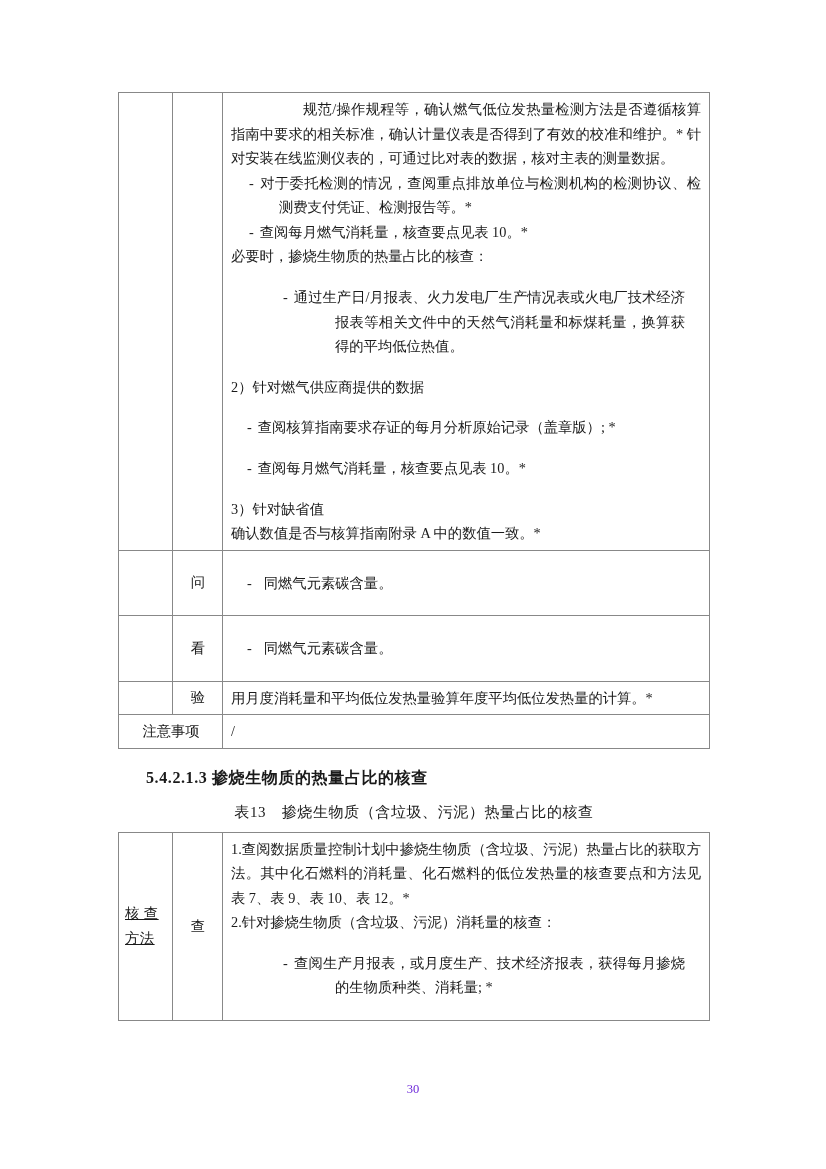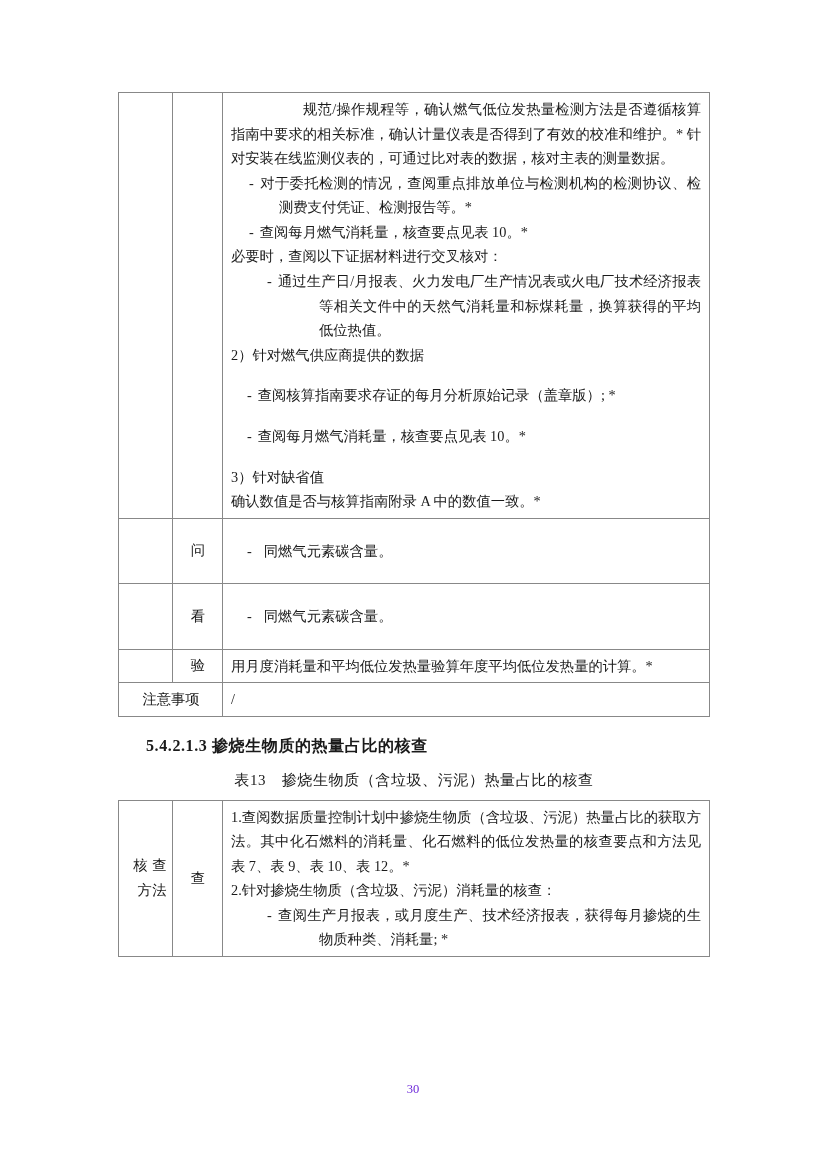--- a/index.html
+++ b/index.html
@@ -56,40 +56,41 @@
     font-size: 14.3px;
   }
   .label-bold {
     font-weight: bold;
     text-align: left;
     letter-spacing: 0.4px;
     line-height: 1.7;
     padding-left: 6px !important;
   }
   .label-spread {
-    text-align: right;
+    text-align: left;
     letter-spacing: 0.5px;
     line-height: 1.75;
+    text-decoration: underline;
   }
 
   
   .p {
     margin: 0;
     text-align: justify;
     text-justify: inter-ideograph;
   }
   .dash-item {
     margin: 0;
     padding-left: 48px;
     text-indent: -30px;
     text-align: justify;
     text-justify: inter-ideograph;
   }
   .dash-item2 {
-    margin: 0;
+    margin: 16px;
     padding-left: 88px;
     text-indent: -52px;
     text-align: justify;
     text-justify: inter-ideograph;
   }
   .dash-item-flat {
     margin: 16px;
     padding-left: 26px;
     text-indent: -26px;
     text-align: justify;
@@ -155,21 +156,21 @@
           <col>
       </colgroup>
       <tbody>
         <tr>
           <td></td>
           <td></td>
           <td class="body-cell">
             <div class="first-block">规范/操作规程等，确认燃气低位发热量检测方法是否遵循核算指南中要求的相关标准，确认计量仪表是否得到了有效的校准和维护。* 针对安装在线监测仪表的，可通过比对表的数据，核对主表的测量数据。</div>
             <div class="dash-item"><span>-</span><span class="sp"></span><span>对于委托检测的情况，查阅重点排放单位与检测机构的检测协议、检测费支付凭证、检测报告等。*</span></div>
             <div class="dash-item"><span>-</span><span class="sp"></span><span>查阅每月燃气消耗量，核查要点见表 10。*</span></div>
-            <div class="p">必要时，查阅以下证据材料进行交叉核对：</div>
+            <div class="p">必要时，掺烧生物质的热量占比的核查：</div>
             <div class="dash-item2"><span>-</span><span class="sp"></span><span>通过生产日/月报表、火力发电厂生产情况表或火电厂技术经济报表等相关文件中的天然气消耗量和标煤耗量，换算获得的平均低位热值。</span></div>
             <div class="p">2）针对燃气供应商提供的数据</div>
             <div class="dash-item-flat"><span>-</span><span class="sp"></span><span>查阅核算指南要求存证的每月分析原始记录（盖章版）; *</span></div>
             <div class="dash-item-flat"><span>-</span><span class="sp"></span><span>查阅每月燃气消耗量，核查要点见表 10。*</span></div>
             <div class="p">3）针对缺省值</div>
             <div class="p">确认数值是否与核算指南附录 A 中的数值一致。*</div>
           </td>
         </tr>
 
         <tr>

